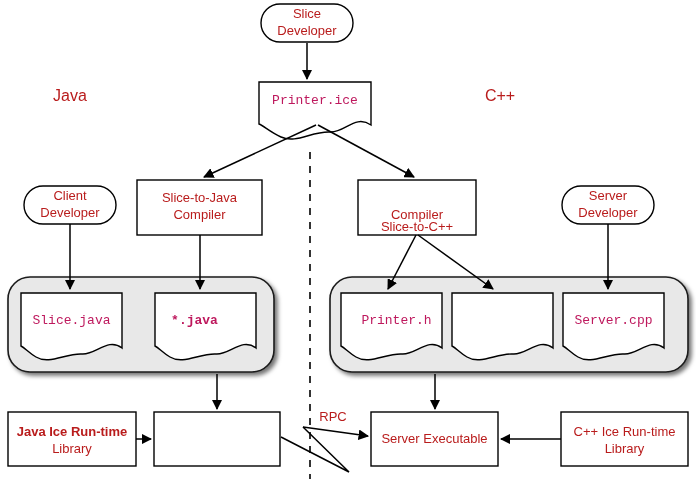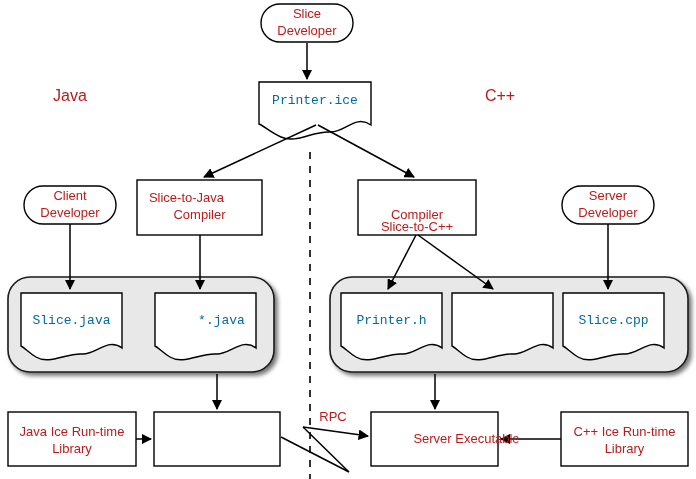--- a/index.html
+++ b/index.html
@@ -7,21 +7,21 @@
     position:relative;width:696px;height:479px;background:#ffffff;
     font-family:"Liberation Sans", sans-serif;overflow:hidden;
   }
   #svg-layer{position:absolute;left:0;top:0;width:696px;height:479px;}
   .lbl{
     position:absolute;display:flex;align-items:center;justify-content:center;
     text-align:center;line-height:1.18;color:#b91c1c;pointer-events:none;
   }
   .lang-label{font-size:16px;}
   .box-label{font-size:13px;}
-  .doc-label{font-family:"Liberation Mono", monospace;font-size:13px;color:#0369a1;}
+  .doc-label{font-family:"Liberation Mono", monospace;font-size:13px;color:#be185d;}
   .rpc-label{font-size:13px;text-align:right;}
 </style>
 </head>
 <body>
 
 <div id="stage">
 
   <svg id="svg-layer" viewBox="0 0 696 479">
     <defs>
       <marker id="arrow" viewBox="0 0 10 10" refX="9" refY="5" markerWidth="7" markerHeight="7" orient="auto-start-reverse">
@@ -109,35 +109,35 @@
   <div class="lbl box-label" style="left:261px;top:23px;width:92px;height:16px;">Developer</div>
 
   <div class="lbl box-label" style="left:24px;top:188px;width:92px;height:16px;">Client</div>
   <div class="lbl box-label" style="left:24px;top:205px;width:92px;height:16px;">Developer</div>
 
   <div class="lbl box-label" style="left:562px;top:188px;width:92px;height:16px;">Server</div>
   <div class="lbl box-label" style="left:562px;top:205px;width:92px;height:16px;">Developer</div>
 
   <div class="lbl doc-label" style="left:259px;top:92px;width:112px;height:18px;">Printer.ice</div>
 
-  <div class="lbl box-label" style="left:124px;top:190px;width:125px;height:16px;">Slice-to-Java</div>
+  <div class="lbl box-label" style="left:137px;top:190px;width:125px;height:16px;">Slice-to-Java</div>
   <div class="lbl box-label" style="left:137px;top:207px;width:125px;height:16px;">Compiler</div>
 
   <div class="lbl box-label" style="left:358px;top:190px;width:118px;height:16px;margin-top:29px;">Slice-to-C++</div>
   <div class="lbl box-label" style="left:358px;top:207px;width:118px;height:16px;">Compiler</div>
 
   <div class="lbl doc-label" style="left:21px;top:312px;width:101px;height:18px;">Slice.java</div>
-  <div class="lbl doc-label" style="left:171px;top:312px;width:101px;height:18px;">*.java</div>
+  <div class="lbl doc-label" style="left:144px;top:312px;width:101px;height:18px;font-weight:bold;">*.java</div>
 
-  <div class="lbl doc-label" style="left:341px;top:312px;width:101px;height:18px;">Printer.h</div>
-  <div class="lbl doc-label" style="left:563px;top:312px;width:101px;height:18px;">Slice.cpp</div>
+  <div class="lbl doc-label" style="left:341px;top:312px;width:111px;height:18px;">Printer.h</div>
+  <div class="lbl doc-label" style="left:563px;top:312px;width:101px;height:18px;">Server.cpp</div>
 
-  <div class="lbl box-label" style="left:8px;top:424px;width:128px;height:16px;">Java Ice Run-time</div>
+  <div class="lbl box-label" style="left:8px;top:424px;width:128px;height:16px;font-weight:bold;">Java Ice Run-time</div>
   <div class="lbl box-label" style="left:8px;top:441px;width:128px;height:16px;">Library</div>
 
   <div class="lbl box-label" style="left:561px;top:424px;width:127px;height:16px;">C++ Ice Run-time</div>
   <div class="lbl box-label" style="left:561px;top:441px;width:127px;height:16px;">Library</div>
 
-  <div class="lbl box-label" style="left:371px;top:431px;width:127px;height:16px;padding-left:32px;">Server Executable</div>
+  <div class="lbl box-label" style="left:371px;top:431px;width:127px;height:16px;">Server Executable</div>
 
   <div class="lbl rpc-label" style="left:313px;top:409px;width:40px;height:16px;">RPC</div>
 
 </div>
 
 </body></html>

